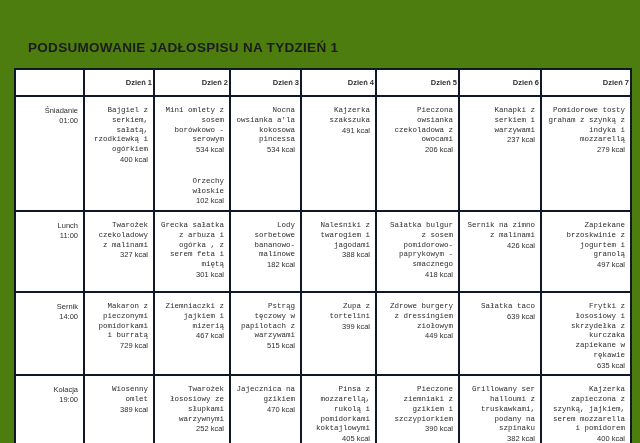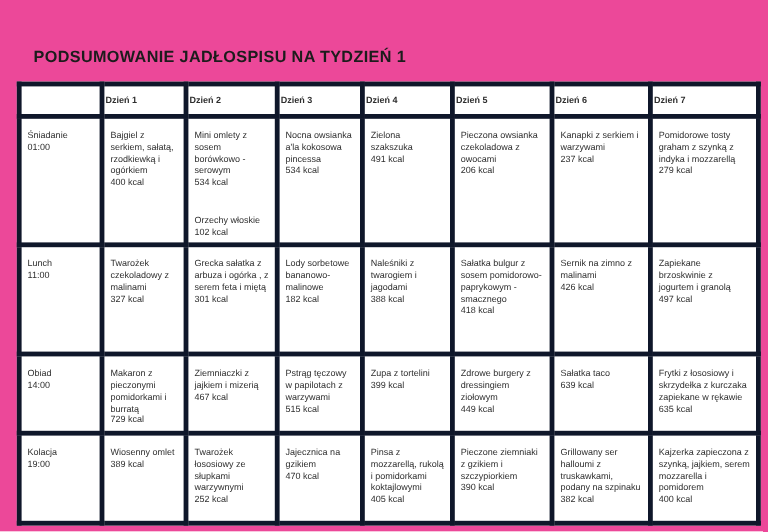--- a/index.html
+++ b/index.html
@@ -8,70 +8,70 @@
     background: #ffffff;
     width: 640px;
     height: 443px;
     overflow: hidden;
     font-family: "Liberation Sans", "DejaVu Sans", sans-serif;
     -webkit-font-smoothing: antialiased;
   }
   .page {
     width: 640px;
     height: 443px;
-    background: #ec4899;
+    background: #4d7c0f;
     position: relative;
   }
   .title {
     margin: 0;
     padding: 40px 0 0 28px;
     font-size: 13.5px;
     font-weight: bold;
     letter-spacing: 0.3px;
     color: #1c1c1c;
   }
   table.meal-table {
     border-collapse: collapse;
     table-layout: fixed;
     width: 616px;
     margin: 13px 0 0 14px;
     background: #ffffff;
   }
   table.meal-table th,
   table.meal-table td {
-    border: 4px solid #0f172a;
+    border: 2px solid #0f172a;
     font-size: 7.5px;
     line-height: 1.3;
     color: #2e2e2e;
-    text-align: left;
+    text-align: right;
     box-sizing: border-box;
     overflow: hidden;
   }
   thead tr { height: 27px; }
   thead th {
     font-weight: bold;
     vertical-align: middle;
     color: #222222;
   }
   tbody tr:nth-child(1) { height: 95px; }
-  tbody tr:nth-child(2) { height: 91px; }
+  tbody tr:nth-child(2) { height: 81px; }
   tbody tr:nth-child(3) { height: 62px; }
   tbody tr:nth-child(4) { height: 75px; }
   tbody th, tbody td {
     vertical-align: top;
     padding: 9px 5px 4px 5px;
     font-weight: normal;
   }
   .meal-label-name, .meal-label-time {
     font-weight: normal;
     color: #2e2e2e;
   }
   .dish { margin-bottom: 22px; }
   .dish:last-child { margin-bottom: 0; }
-  .dish-name { color: #2e2e2e; }
+  .dish-name { color: #2e2e2e; font-family: Liberation Mono, monospace; }
   .dish-kcal { color: #2e2e2e; }
 </style>
 </head>
 <body>
 
 <div class="page">
   <h1 class="title">PODSUMOWANIE JADŁOSPISU NA TYDZIEŃ 1</h1>
   <table class="meal-table">
     <colgroup id="colgroup">
         <col style="width: 69px;">
@@ -118,21 +118,21 @@
             </div>
           </td>
           <td>
             <div class="dish">
               <div class="dish-name">Nocna owsianka a'la kokosowa pincessa</div>
               <div class="dish-kcal">534 kcal</div>
             </div>
           </td>
           <td>
             <div class="dish">
-              <div class="dish-name">Zielona szakszuka</div>
+              <div class="dish-name">Kajzerka szakszuka</div>
               <div class="dish-kcal">491 kcal</div>
             </div>
           </td>
           <td>
             <div class="dish">
               <div class="dish-name">Pieczona owsianka czekoladowa z owocami</div>
               <div class="dish-kcal">206 kcal</div>
             </div>
           </td>
           <td>
@@ -191,21 +191,21 @@
           </td>
           <td>
             <div class="dish">
               <div class="dish-name">Zapiekane brzoskwinie z jogurtem i granolą</div>
               <div class="dish-kcal">497 kcal</div>
             </div>
           </td>
         </tr>
         <tr>
           <th>
-            <div class="meal-label-name">Obiad</div>
+            <div class="meal-label-name">Sernik</div>
             <div class="meal-label-time">14:00</div>
           </th>
           <td>
             <div class="dish">
               <div class="dish-name">Makaron z pieczonymi pomidorkami i burratą</div>
               <div class="dish-kcal">729 kcal</div>
             </div>
           </td>
           <td>
             <div class="dish">

